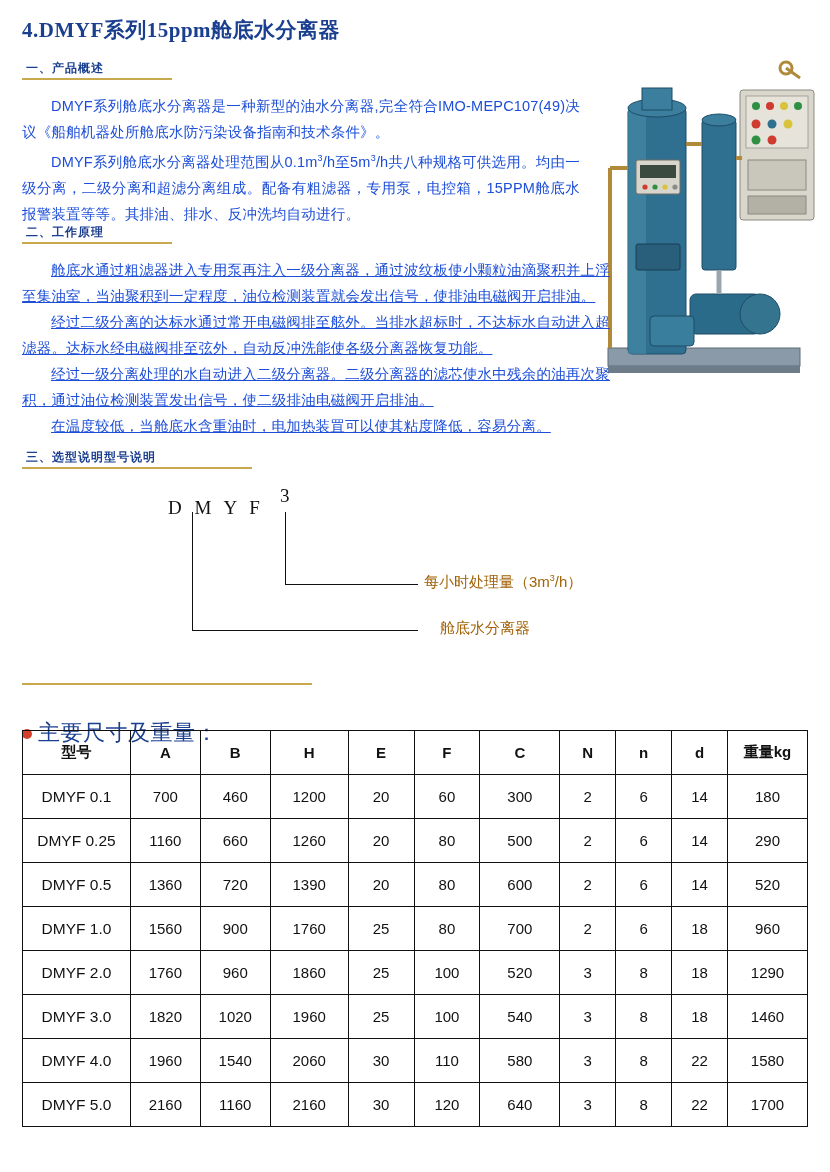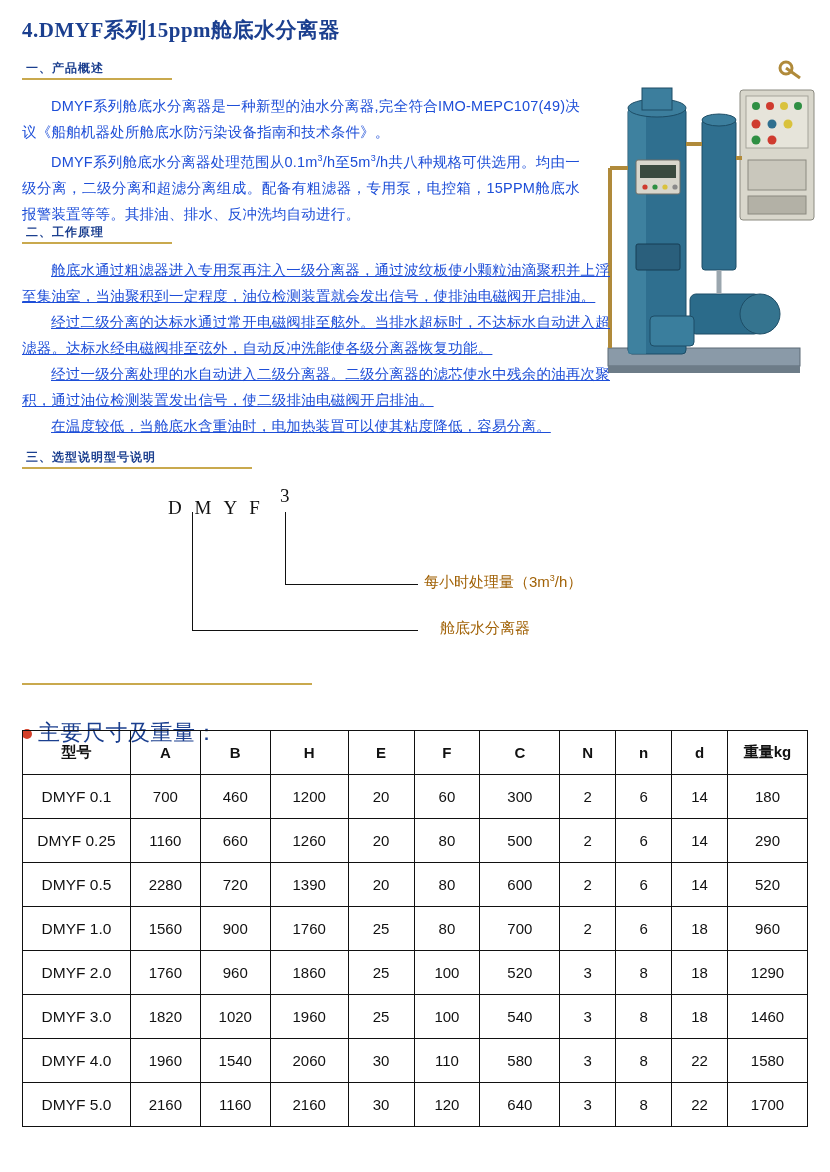--- a/index.html
+++ b/index.html
@@ -286,21 +286,21 @@
         <td>20</td>
         <td>80</td>
         <td>500</td>
         <td>2</td>
         <td>6</td>
         <td>14</td>
         <td>290</td>
       </tr>
       <tr>
         <td class="model">DMYF 0.5</td>
-        <td>2280</td>
+        <td>1360</td>
         <td>720</td>
         <td>1390</td>
         <td>20</td>
         <td>80</td>
         <td>600</td>
         <td>2</td>
         <td>6</td>
         <td>14</td>
         <td>520</td>
       </tr>

